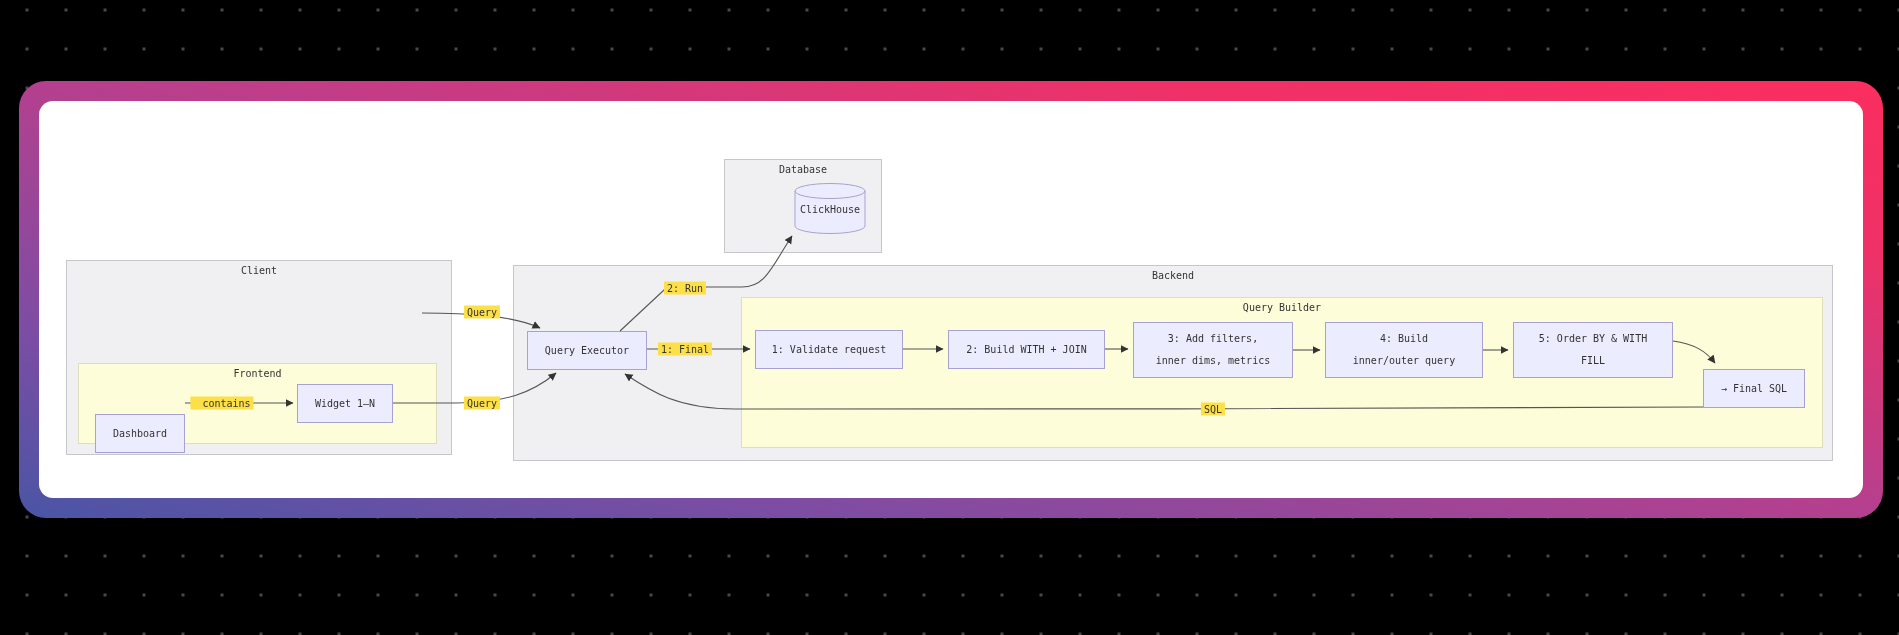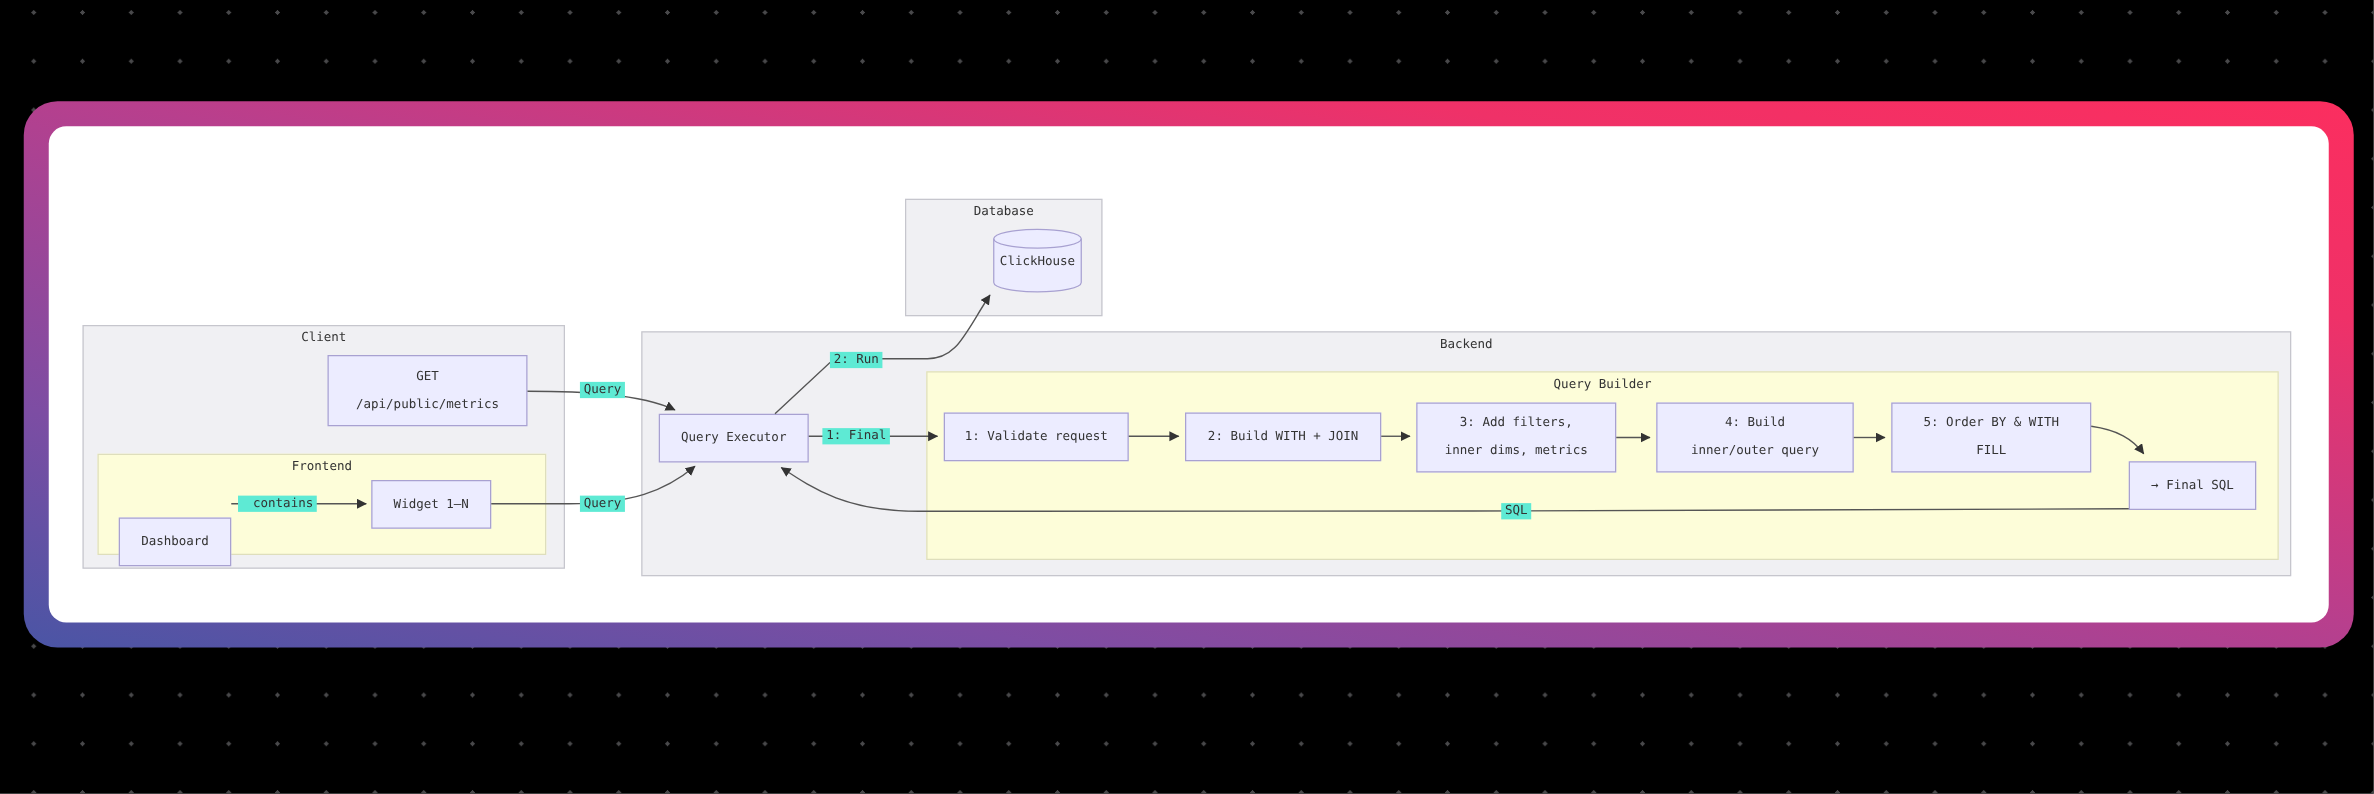--- a/index.html
+++ b/index.html
@@ -21,21 +21,21 @@
   .cluster{position:absolute;box-sizing:border-box;border:1px solid;}
   .cluster.gray{background:#f0f0f3;border-color:#c6c6cd;}
   .cluster.yellow{background:#fdfdd9;border-color:#dedebc;}
   .cluster-title{position:absolute;top:4px;left:0;right:0;text-align:center;
     font-size:10px;color:#333;white-space:nowrap;}
   .node{position:absolute;box-sizing:border-box;background:#ECECFF;border:1px solid #a8a1d1;
     display:flex;flex-direction:column;align-items:center;justify-content:center;
     font-size:10px;color:#333;text-align:center;z-index:2;}
   .node span{line-height:22px;white-space:nowrap;}
   .edges{position:absolute;left:0;top:0;z-index:3;pointer-events:none;}
-  .edge-label{position:absolute;transform:translate(-50%,-50%);background:#5eead4;
+  .edge-label{position:absolute;transform:translate(-50%,-50%);background:#fde047;
     padding:1px 3px;font-size:10px;color:#333;white-space:nowrap;z-index:4;}
   .cyl-label{position:absolute;left:796px;top:204px;width:68px;text-align:center;
     font-size:10px;color:#333;z-index:4;white-space:nowrap;}
 </style>
 </head>
 <body>
 
 <div class="frame">
   <div class="slide"></div>
 </div>
@@ -51,24 +51,20 @@
   <div class="cluster gray" style="left:724px;top:159px;width:158px;height:94px;z-index:1;">
     <span class="cluster-title">Database</span>
   </div>
   <div class="cluster gray" style="left:513px;top:265px;width:1320px;height:196px;z-index:1;">
     <span class="cluster-title">Backend</span>
   </div>
   <div class="cluster yellow" style="left:741px;top:297px;width:1082px;height:151px;z-index:1;">
     <span class="cluster-title">Query Builder</span>
   </div>
 
-  <div class="node" style="left:262px;top:284px;width:160px;height:57px;">
-    <span>GET</span>
-    <span>/api/public/metrics</span>
-  </div>
   <div class="node" style="left:95px;top:384px;width:90px;height:39px;margin-top:30px;">
     <span>Dashboard</span>
   </div>
   <div class="node" style="left:297px;top:384px;width:96px;height:39px;">
     <span>Widget 1–N</span>
   </div>
   <div class="node" style="left:527px;top:331px;width:120px;height:39px;">
     <span>Query Executor</span>
   </div>
   <div class="node" style="left:755px;top:330px;width:148px;height:39px;align-items:center;">

